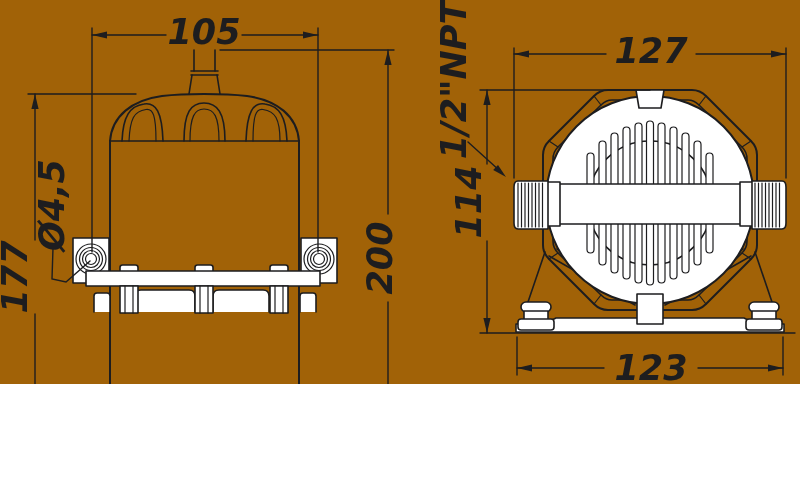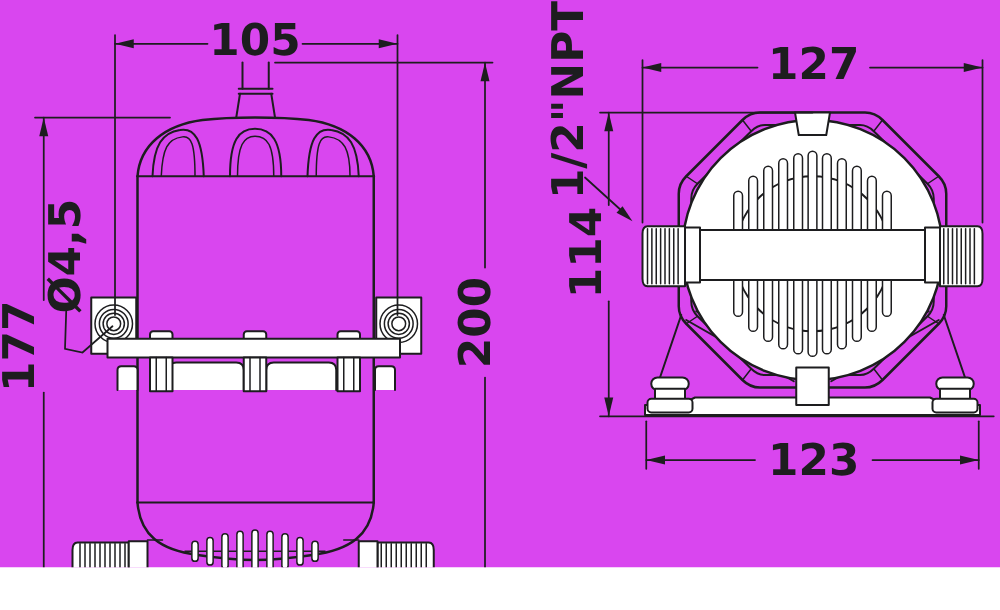--- a/index.html
+++ b/index.html
@@ -1,19 +1,20 @@
 <!DOCTYPE html>
 <html><head>
 <meta charset="utf-8">
 <style>
   html,body { margin:0; padding:0; background:#ffffff; }
   .stage {
-    position:relative; width:800px; height:454px; background:#d946ef;
+    position:relative; width:800px; height:384px; background:#a16207;
     font-family:"DejaVu Sans","Liberation Sans",sans-serif;
     overflow:hidden;
+    font-style:italic;
   }
   svg { display:block; }
   .ln   { stroke:#1d1d1f; stroke-width:2;   fill:none; stroke-linecap:round; stroke-linejoin:round; }
   .ln15 { stroke:#1d1d1f; stroke-width:1.6; fill:none; stroke-linecap:round; stroke-linejoin:round; }
   .thin { stroke:#1d1d1f; stroke-width:1.2; fill:none; stroke-linecap:round; }
   .dim  { stroke:#1d1d1f; stroke-width:1.4; fill:none; stroke-linecap:round; }
   .wf   { fill:#ffffff; }
   .arr  { fill:#1d1d1f; stroke:none; }
   .dimtxt {
     fill:#1d1d1f; font-size:35px; font-weight:600; letter-spacing:0px;

